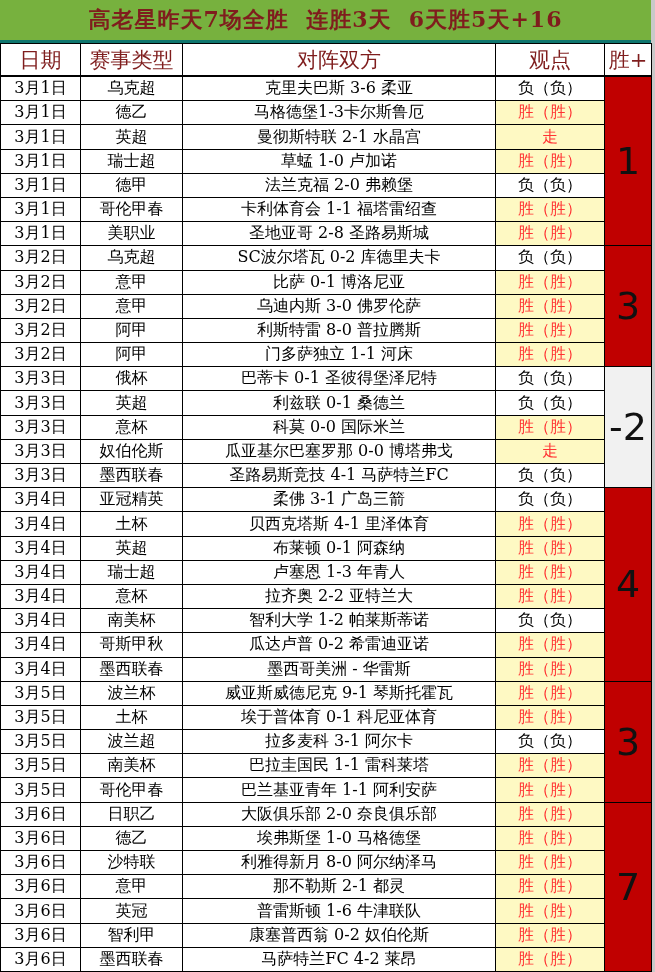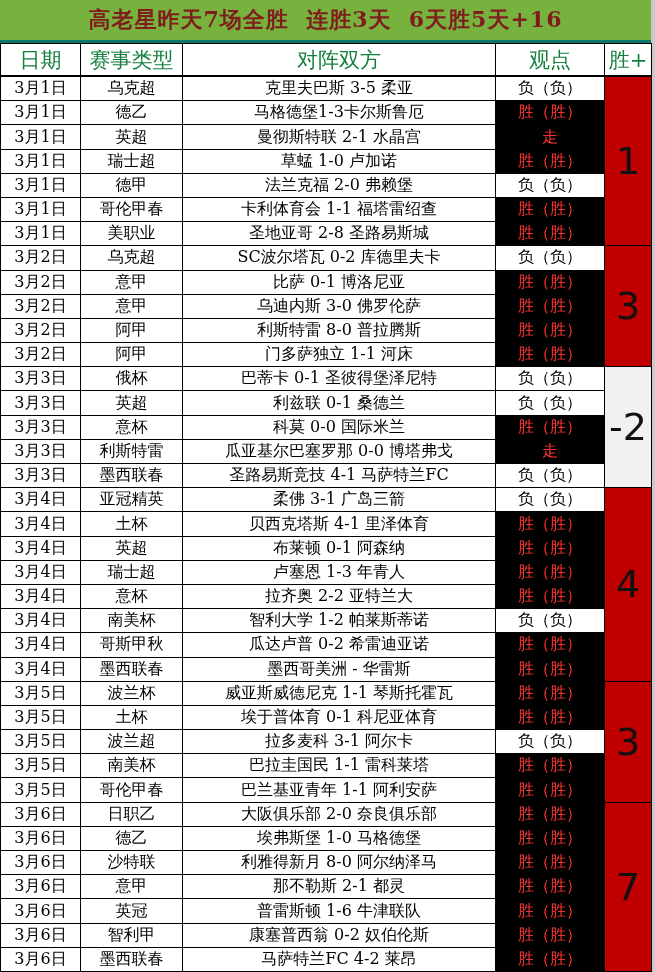--- a/index.html
+++ b/index.html
@@ -23,27 +23,27 @@
     width:651px;height:929px;
   }
   th,td{
     border:1px solid #000;
     text-align:center;vertical-align:middle;
     overflow:hidden;white-space:nowrap;
     padding:0;
   }
   thead th{
     height:31px;font-size:21px;font-weight:normal;
-    background:#ffffff;color:#15803d;
+    background:#ffffff;color:#7f1d1d;
     border-bottom:2px solid #000;
   }
   tbody td{font-size:16px;color:#000;background:#ffffff;}
   col.c1{width:80px;} col.c2{width:102px;} col.c3{width:313px;}
   col.c4{width:109px;} col.c5{width:47px;}
-  td.win{background:#000000;color:#ff3333;margin-left:40px;}
+  td.win{background:#fef9c3;color:#ff3333;margin-left:40px;}
   td.loss{background:#ffffff;color:#000000;text-align:center;}
   td.c-net{
     font-size:38px;font-weight:normal;
     font-family:"DejaVu Sans","Liberation Sans",sans-serif;
   }
   td.c-net.red{background:#c00000;color:#111;}
   td.c-net.gray{background:#f1f1f1;color:#111;}
 </style>
 </head>
 <body>
@@ -64,21 +64,21 @@
         <th>赛事类型</th>
         <th>对阵双方</th>
         <th>观点</th>
         <th>胜+</th>
       </tr>
     </thead>
     <tbody>
         <tr>
           <td class="c-date">3月1日</td>
           <td class="c-league">乌克超</td>
-          <td class="c-match">克里夫巴斯 3-5 柔亚</td>
+          <td class="c-match">克里夫巴斯 3-6 柔亚</td>
           <td class="c-opinion loss">负（负）</td>
           <td class="c-net red" rowspan="7">1</td>
         </tr>
         <tr>
           <td class="c-date">3月1日</td>
           <td class="c-league">德乙</td>
           <td class="c-match">马格德堡1-3卡尔斯鲁厄</td>
           <td class="c-opinion win">胜（胜）</td>
         </tr>
         <tr>
@@ -156,21 +156,21 @@
           <td class="c-opinion loss">负（负）</td>
         </tr>
         <tr>
           <td class="c-date">3月3日</td>
           <td class="c-league">意杯</td>
           <td class="c-match">科莫 0-0 国际米兰</td>
           <td class="c-opinion win">胜（胜）</td>
         </tr>
         <tr>
           <td class="c-date">3月3日</td>
-          <td class="c-league">利斯特雷</td>
+          <td class="c-league">奴伯伦斯</td>
           <td class="c-match">瓜亚基尔巴塞罗那 0-0 博塔弗戈</td>
           <td class="c-opinion win">走</td>
         </tr>
         <tr>
           <td class="c-date">3月3日</td>
           <td class="c-league">墨西联春</td>
           <td class="c-match">圣路易斯竞技 4-1 马萨特兰FC</td>
           <td class="c-opinion loss">负（负）</td>
         </tr>
         <tr>
@@ -218,21 +218,21 @@
         </tr>
         <tr>
           <td class="c-date">3月4日</td>
           <td class="c-league">墨西联春</td>
           <td class="c-match">墨西哥美洲 - 华雷斯</td>
           <td class="c-opinion win">胜（胜）</td>
         </tr>
         <tr>
           <td class="c-date">3月5日</td>
           <td class="c-league">波兰杯</td>
-          <td class="c-match">威亚斯威德尼克 1-1 琴斯托霍瓦</td>
+          <td class="c-match">威亚斯威德尼克 9-1 琴斯托霍瓦</td>
           <td class="c-opinion win">胜（胜）</td>
           <td class="c-net red" rowspan="5">3</td>
         </tr>
         <tr>
           <td class="c-date">3月5日</td>
           <td class="c-league">土杯</td>
           <td class="c-match">埃于普体育 0-1 科尼亚体育</td>
           <td class="c-opinion win">胜（胜）</td>
         </tr>
         <tr>

